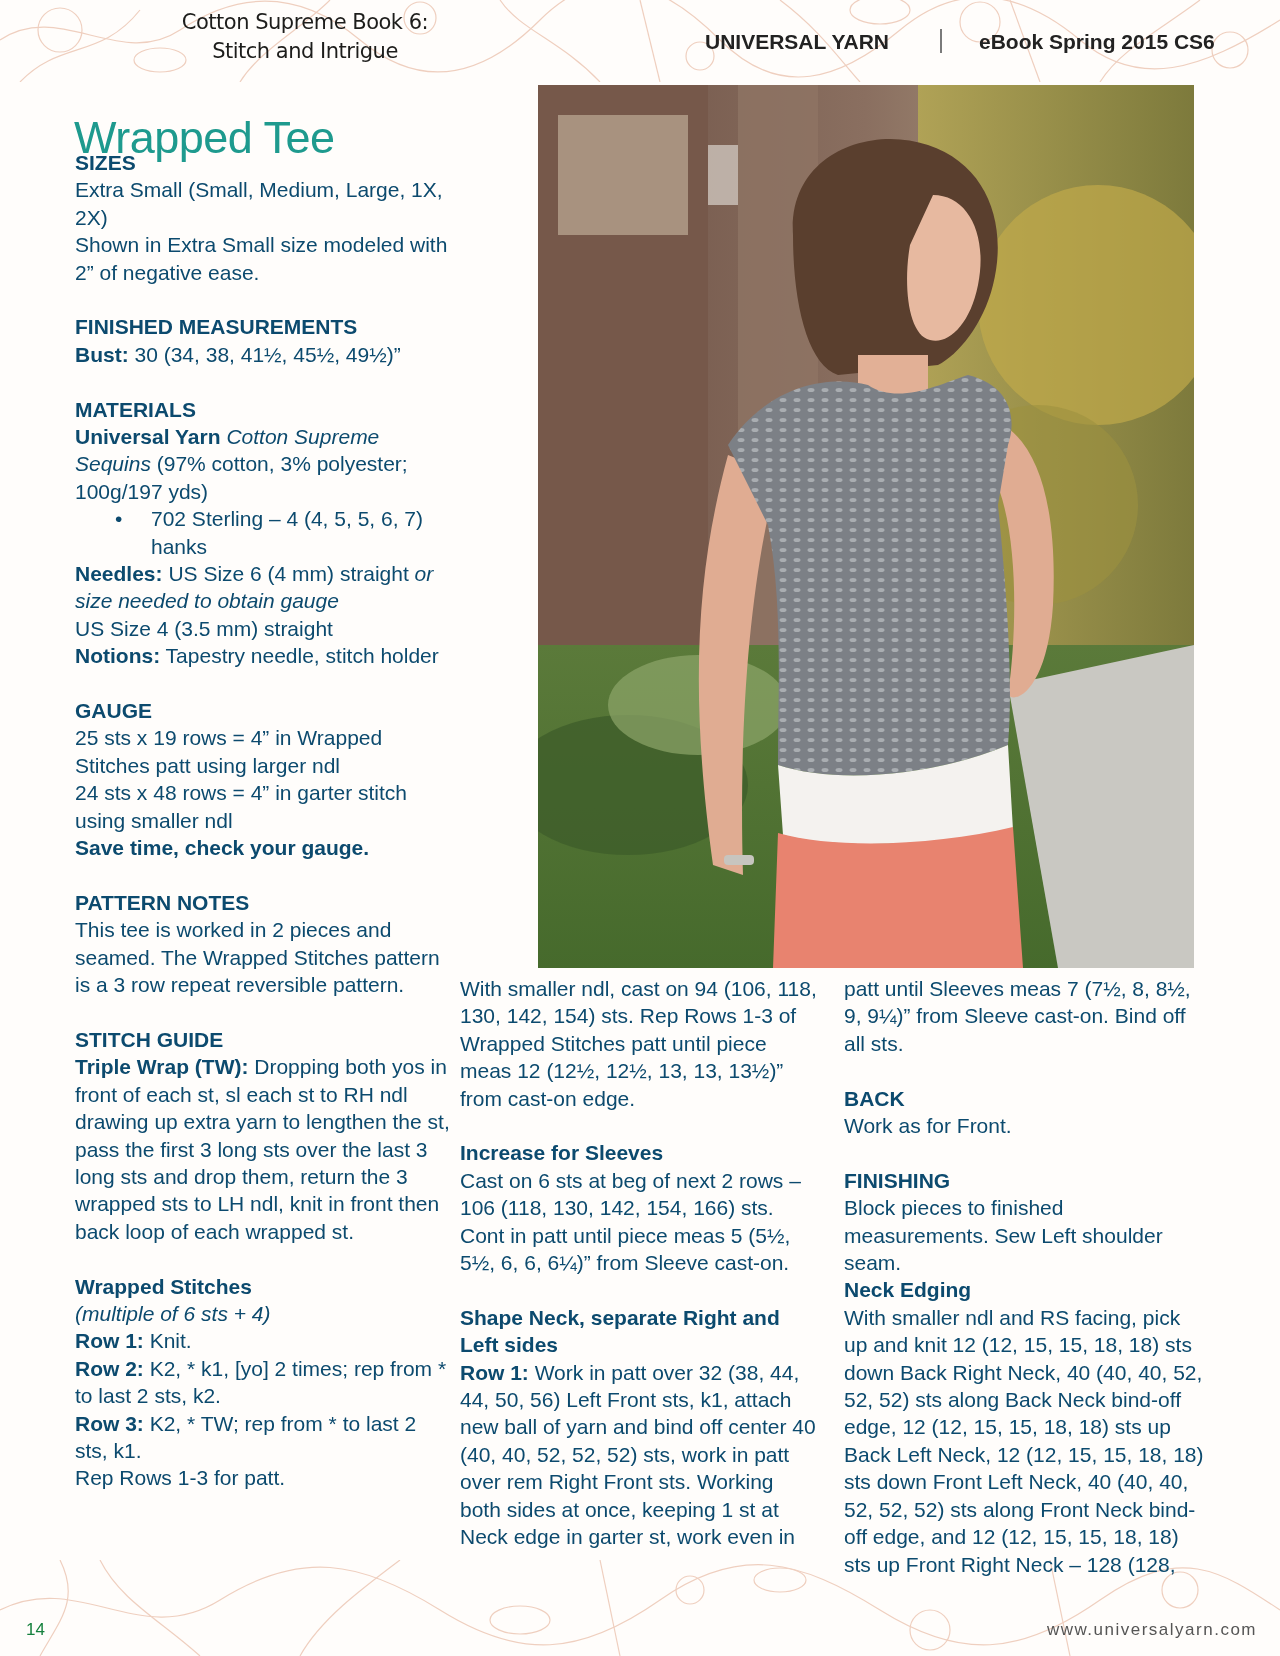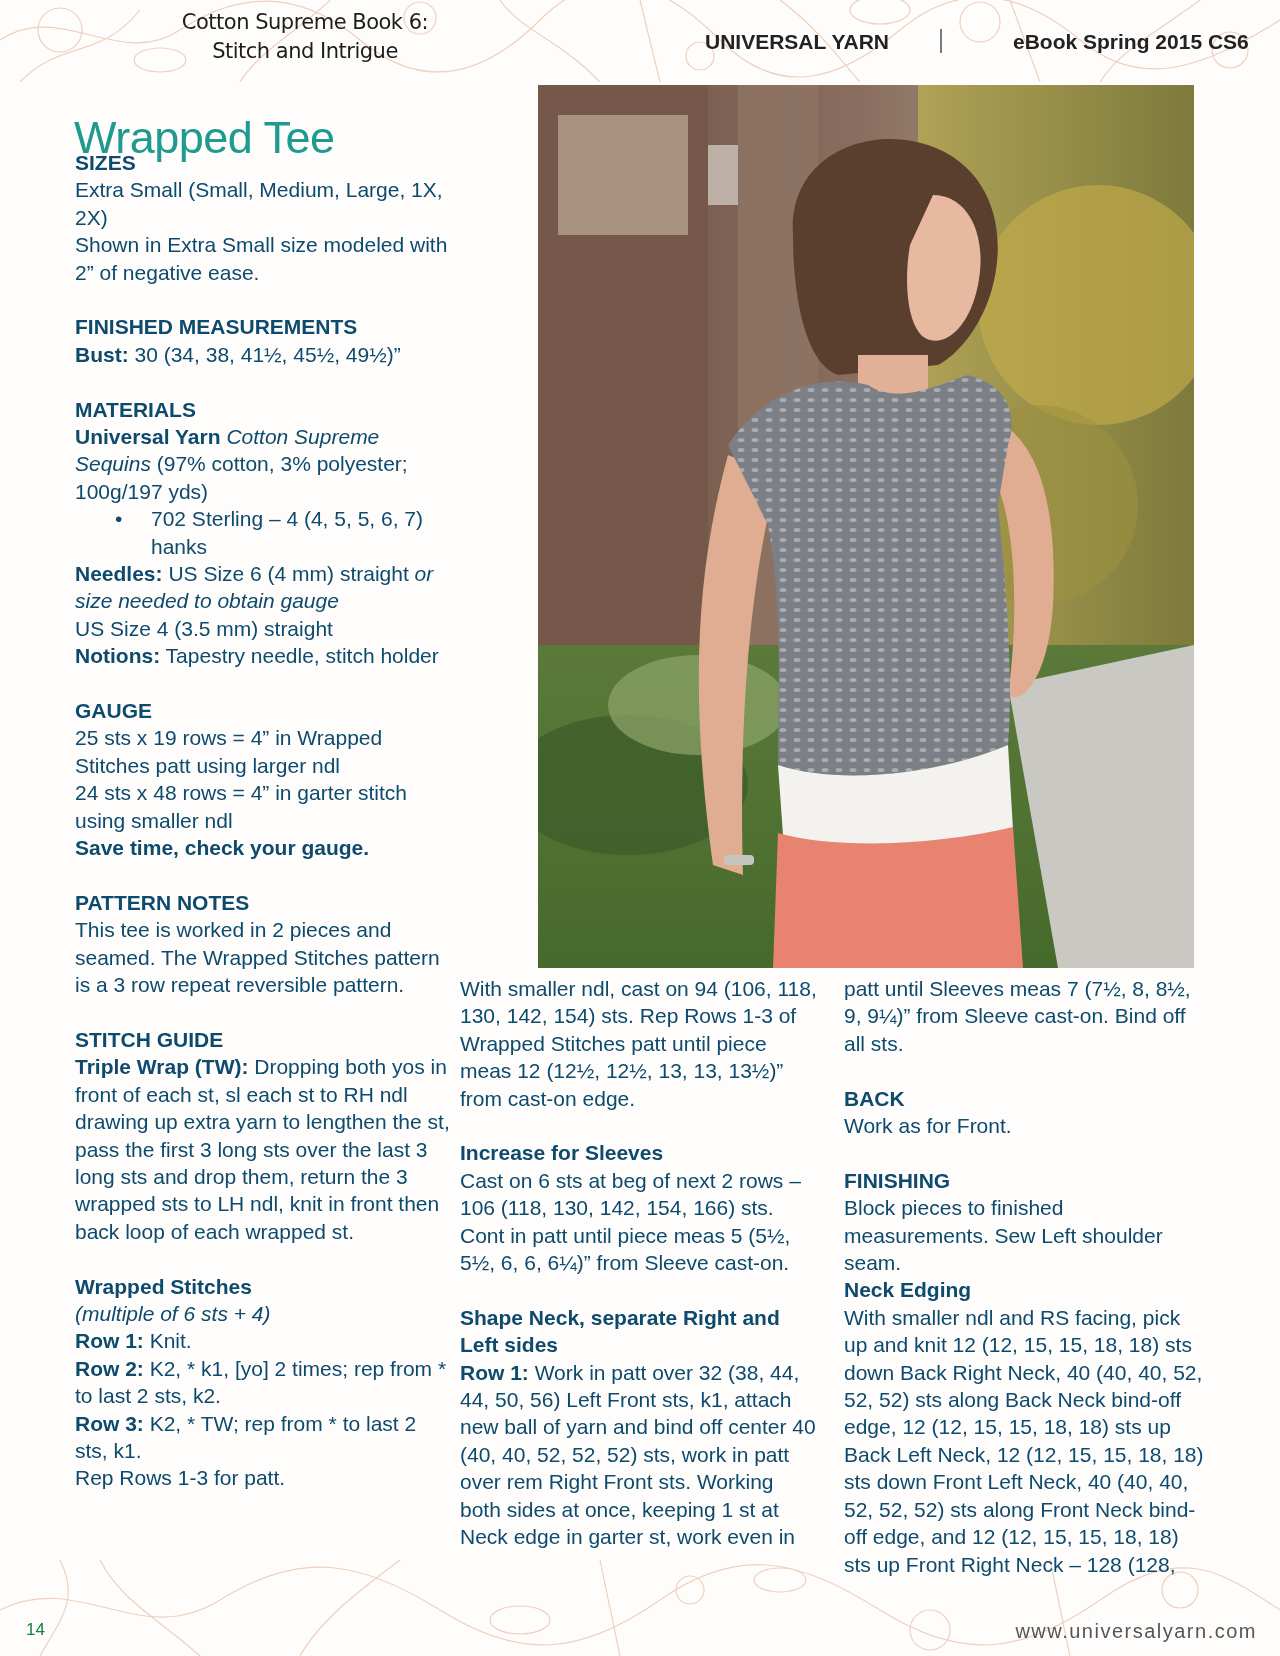--- a/index.html
+++ b/index.html
@@ -19,21 +19,21 @@
     font-size:21px; line-height:29px; font-weight:normal; color:#1d1d1b;
     letter-spacing:-0.5px;
   }
   .header-right {
     position:absolute; top:30px; left:700px; right:0;
     font-family:"Liberation Sans", sans-serif; font-weight:bold;
     font-size:21px; color:#222;
   }
   .header-right .brand { position:absolute; left:5px; top:0; }
   .header-right .sep { position:absolute; left:240px; top:-1px; width:2px; height:24px; background:#7a7a7a; }
-  .header-right .edition { position:absolute; left:279px; top:0;margin-left:34px; }
+  .header-right .edition { position:absolute; left:279px; top:0; }
 
   .pattern-title {
     position:absolute; left:74px; top:82px;
     font-family:"Liberation Sans", sans-serif; font-size:45px;
     color:#1e9a8e; font-weight:normal; letter-spacing:-0.5px;
   }
 
   .photo {
     position:absolute; left:538px; top:85px; width:656px; height:883px;
     overflow:hidden; background:#8a7a6a;
@@ -45,21 +45,21 @@
   .col3 { left:844px; top:975px; width:360px; }
   .col p { margin:0; }
   .col .h { font-weight:bold; }
   .col .gap { height:27.4px; }
   .col b { font-weight:bold; }
   .col i { font-style:italic;text-align:right; }
   .bullet { position:relative; padding-left:76px; }
   .bullet .dot { position:absolute; left:40px; top:0; }
 
   .page-num { position:absolute; left:26px; top:1620px; font-family:"Liberation Sans", sans-serif; font-size:17px; color:#15803d; }
-  .site-url { position:absolute; right:23px; top:1620px; font-family:"Liberation Sans", sans-serif; font-size:20px; color:#555; letter-spacing:1.5px; }
+  .site-url { position:absolute; right:23px; top:1620px; font-family:"Liberation Sans", sans-serif; font-size:17px; color:#555; letter-spacing:1.5px; }
 </style>
 </head>
 <body>
 
 <svg class="bg-deco top" viewBox="0 0 1280 82" preserveAspectRatio="none">
   <g fill="none" stroke="#efcfbf" stroke-width="1.2">
     <path d="M0 40 C60 0 120 70 180 30 S300 -10 360 40 S480 80 540 20 S660 -20 720 40 S840 80 900 30 S1020 -10 1080 40 S1200 70 1280 20"></path>
     <path d="M20 82 C60 40 100 60 140 10"></path>
       <path d="M240 82 C260 50 300 30 330 0"></path>
     <circle cx="60" cy="30" r="22"></circle>

